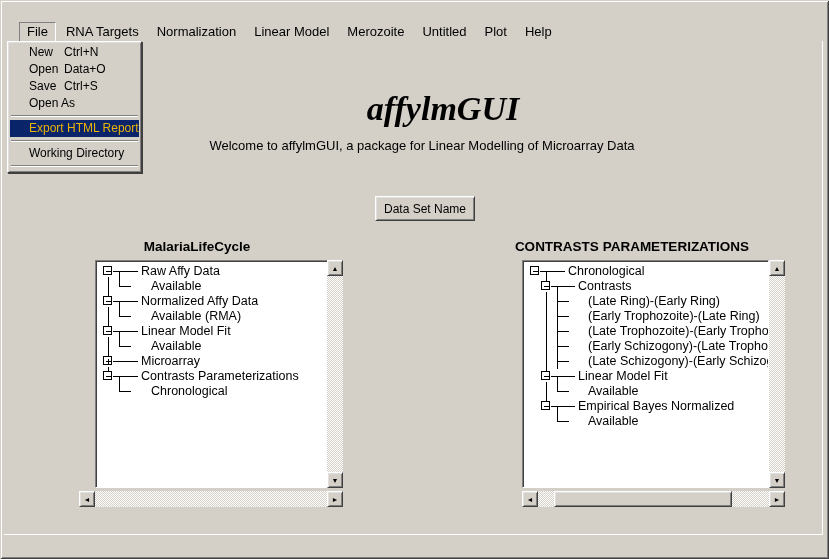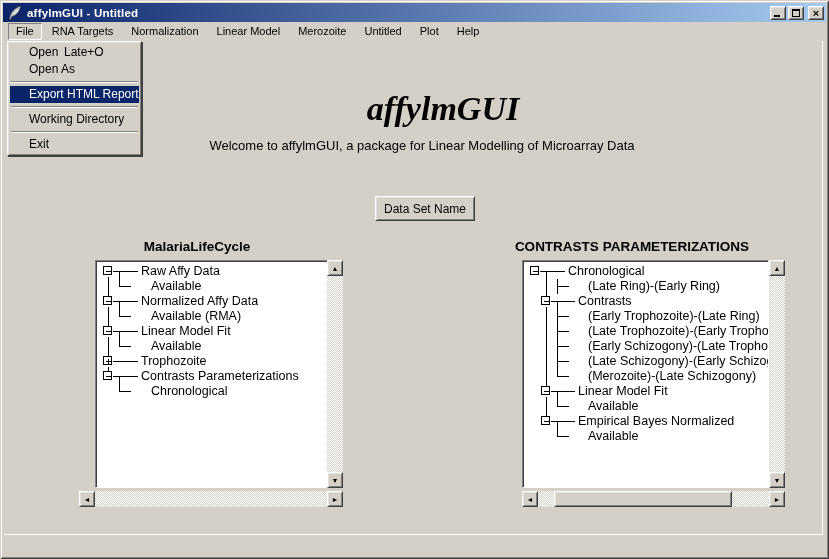--- a/index.html
+++ b/index.html
@@ -26,35 +26,35 @@
     box-shadow:inset 1px 1px 0 #dfdfdf, inset -1px -1px 0 #808080;
     display:flex;align-items:center;justify-content:center;
     font-size:11px;font-weight:bold;line-height:10px;color:#000;
   }
   .win-btn .min-glyph{position:absolute;left:3px;bottom:2px;width:6px;height:2px;background:#000;}
   .win-btn .max-glyph{position:absolute;left:3px;top:2px;width:8px;height:8px;border:1px solid #000;border-top-width:2px;}
   .btn-gap{width:2px;flex:0 0 auto;}
   
   .menubar{
     left:3px;top:22px;width:823px;height:19px;display:flex;align-items:center;
-    padding-left:5px;font-size:11px;
+    padding-left:16px;font-size:13px;
   }
   .menu-item{padding:1px 7px 2px 7px;margin-right:2px;border:1px solid transparent;white-space:nowrap;}
   .menu-item.open{border-color:#808080 #fff #fff #808080;}
   
   .dropdown{
     left:7px;top:41px;width:135px;z-index:50;background:#d4d0c8;
     border:1px solid;border-color:#fff #404040 #404040 #fff;
     box-shadow:inset 1px 1px 0 #dfdfdf, inset -1px -1px 0 #808080, 1px 1px 0 #404040;
     padding:2px;font-size:12px;
   }
   .dd-item{position:relative;height:17px;line-height:17px;}
   .dd-item .mi-label{position:absolute;left:19px;top:0;white-space:nowrap;}
   .dd-item .mi-accel{position:absolute;left:54px;top:0;white-space:nowrap;}
-  .dd-item.hilite{background:#0a246a;color:#ffffff;}
+  .dd-item.hilite{background:#0a246a;color:#eab308;}
   .dd-sep{height:0;border-top:1px solid #808080;border-bottom:1px solid #fff;margin:3px 1px;}
   
   .app-title{left:293px;top:90px;width:300px;text-align:center;
     font-family:"Liberation Serif",serif;font-style:italic;font-weight:bold;font-size:34px;}
   .welcome{left:22px;top:138px;width:800px;text-align:center;font-size:13px;}
   .push-btn{
     left:375px;top:196px;width:100px;height:25px;background:#d4d0c8;
     border:1px solid;border-color:#fff #404040 #404040 #fff;
     box-shadow:inset 1px 1px 0 #dfdfdf, inset -1px -1px 0 #808080;
     font-size:12px;display:flex;align-items:center;justify-content:center;
@@ -104,71 +104,59 @@
   .hscroll .sb-track{height:16px;}
   
   .inner-edge{left:4px;top:41px;width:819px;height:494px;pointer-events:none;
     border-right:1px solid #fff;border-bottom:1px solid #fff;}
 </style>
 </head>
 <body>
 
 <div class="window">
 
-  <div class="abs titlebar">
-    <svg class="app-icon" viewBox="0 0 16 16">
-      <path d="M13.5 1.2 C9.5 2.2 4.8 6.2 3.6 10.2 L2.4 14.2 L3.4 14.2 C4.2 13.2 4.4 12.2 5.2 11.2 C9.4 10.4 12.4 6.4 13.5 1.2 Z" fill="#e9e9df" stroke="#55555f" stroke-width="0.8"></path>
-      <path d="M12.2 3 C9 5 6 8 4.6 11.6" fill="none" stroke="#9a9aa8" stroke-width="0.7"></path>
-    </svg>
-    <span class="title-text">affylmGUI - Untitled</span>
-    <div class="win-btn">
-        <span class="min-glyph"></span>
-      </div>
-    <div class="win-btn">
-        <span class="max-glyph"></span>
-      </div>
-    <div class="btn-gap"></div>
-    <div class="win-btn">
-        <span>×</span>
-      </div>
-  </div>
 
   <div class="abs menubar">
     <span class="menu-item open">File</span>
     <span class="menu-item">RNA Targets</span>
     <span class="menu-item">Normalization</span>
     <span class="menu-item">Linear Model</span>
     <span class="menu-item">Merozoite</span>
     <span class="menu-item">Untitled</span>
     <span class="menu-item">Plot</span>
     <span class="menu-item">Help</span>
   </div>
 
   <div class="abs inner-edge"></div>
 
   <div class="abs dropdown">
     <div class="dd-item">
+      <span class="mi-label">New</span>
+      <span class="mi-accel">Ctrl+N</span>
+    </div>
+    <div class="dd-item">
       <span class="mi-label">Open</span>
-      <span class="mi-accel">Late+O</span>
+      <span class="mi-accel">Data+O</span>
+    </div>
+    <div class="dd-item">
+      <span class="mi-label">Save</span>
+      <span class="mi-accel">Ctrl+S</span>
     </div>
     <div class="dd-item">
       <span class="mi-label">Open As</span>
     </div>
     <div class="dd-sep"></div>
     <div class="dd-item hilite">
       <span class="mi-label">Export HTML Report</span>
     </div>
     <div class="dd-sep"></div>
     <div class="dd-item">
       <span class="mi-label">Working Directory</span>
     </div>
     <div class="dd-sep"></div>
-    <div class="dd-item">
-      <span class="mi-label">Exit</span>
-    </div>
   </div>
 
   <div class="abs app-title">affylmGUI</div>
   <div class="abs welcome">Welcome to affylmGUI, a package for Linear Modelling of Microarray Data</div>
   <div class="abs push-btn">Data Set Name</div>
 
   <div class="abs tree-header left">MalariaLifeCycle</div>
   <div class="abs tree-header right">CONTRASTS PARAMETERIZATIONS</div>
 
   <div class="abs tree-box left" id="left-tree-box">
@@ -220,21 +208,21 @@
         <span class="tree-label" style="left: 55px;">Available</span>
       </div>
       <div class="tree-row">
         <div class="tl" style="left: 12px; top: 0px; width: 1px; height: 2px;"></div>
         <div class="tl" style="left: 12px; top: 13px; width: 1px; height: 2px;"></div>
         <div class="tl" style="left: 17px; top: 7px; width: 25px; height: 1px;"></div>
         <div class="tree-box-glyph" style="left: 7px;">
           <i class="bh"></i>
           <i class="bv"></i>
         </div>
-        <span class="tree-label" style="left: 45px;">Trophozoite</span>
+        <span class="tree-label" style="left: 45px;">Microarray</span>
       </div>
       <div class="tree-row">
         <div class="tl" style="left: 12px; top: 0px; width: 1px; height: 2px;"></div>
         <div class="tl" style="left: 17px; top: 7px; width: 25px; height: 1px;"></div>
         <div class="tl" style="left: 23px; top: 7px; width: 1px; height: 8px;"></div>
         <div class="tree-box-glyph" style="left: 7px;">
           <i class="bh"></i>
         </div>
         <span class="tree-label" style="left: 45px;">Contrasts Parameterizations</span>
       </div>
@@ -264,66 +252,60 @@
   </div>
 
   <div class="abs tree-box right" id="right-tree-box">
       <div class="tree-row">
         <div class="tl" style="left: 17px; top: 7px; width: 25px; height: 1px;"></div>
         <div class="tl" style="left: 23px; top: 7px; width: 1px; height: 8px;"></div>
         <div class="tree-box-glyph" style="left: 7px;">
           <i class="bh"></i>
         </div>
         <span class="tree-label" style="left: 45px;">Chronological</span>
-      </div>
-      <div class="tree-row">
-        <div class="tl" style="left: 23px; top: 0px; width: 1px; height: 15px;"></div>
-        <div class="tl" style="left: 34px; top: 0px; width: 1px; height: 15px;"></div>
-        <div class="tl" style="left: 34px; top: 7px; width: 12px; height: 1px;"></div>
-        <span class="tree-label" style="left: 65px;">(Late Ring)-(Early Ring)</span>
       </div>
       <div class="tree-row">
         <div class="tl" style="left: 23px; top: 0px; width: 1px; height: 2px;"></div>
         <div class="tl" style="left: 23px; top: 13px; width: 1px; height: 2px;"></div>
         <div class="tl" style="left: 28px; top: 7px; width: 24px; height: 1px;"></div>
         <div class="tl" style="left: 34px; top: 7px; width: 1px; height: 8px;"></div>
         <div class="tree-box-glyph" style="left: 18px;">
           <i class="bh"></i>
         </div>
         <span class="tree-label" style="left: 55px;">Contrasts</span>
       </div>
       <div class="tree-row">
         <div class="tl" style="left: 23px; top: 0px; width: 1px; height: 15px;"></div>
         <div class="tl" style="left: 34px; top: 0px; width: 1px; height: 15px;"></div>
         <div class="tl" style="left: 34px; top: 7px; width: 12px; height: 1px;"></div>
+        <span class="tree-label" style="left: 65px;">(Late Ring)-(Early Ring)</span>
+      </div>
+      <div class="tree-row">
+        <div class="tl" style="left: 23px; top: 0px; width: 1px; height: 15px;"></div>
+        <div class="tl" style="left: 34px; top: 0px; width: 1px; height: 15px;"></div>
+        <div class="tl" style="left: 34px; top: 7px; width: 12px; height: 1px;"></div>
         <span class="tree-label" style="left: 65px;">(Early Trophozoite)-(Late Ring)</span>
       </div>
       <div class="tree-row">
         <div class="tl" style="left: 23px; top: 0px; width: 1px; height: 15px;"></div>
         <div class="tl" style="left: 34px; top: 0px; width: 1px; height: 15px;"></div>
         <div class="tl" style="left: 34px; top: 7px; width: 12px; height: 1px;"></div>
         <span class="tree-label" style="left: 65px;">(Late Trophozoite)-(Early Trophozoite)</span>
       </div>
       <div class="tree-row">
         <div class="tl" style="left: 23px; top: 0px; width: 1px; height: 15px;"></div>
         <div class="tl" style="left: 34px; top: 0px; width: 1px; height: 15px;"></div>
         <div class="tl" style="left: 34px; top: 7px; width: 12px; height: 1px;"></div>
         <span class="tree-label" style="left: 65px;">(Early Schizogony)-(Late Trophozoite)</span>
       </div>
       <div class="tree-row">
         <div class="tl" style="left: 23px; top: 0px; width: 1px; height: 15px;"></div>
         <div class="tl" style="left: 34px; top: 0px; width: 1px; height: 15px;"></div>
         <div class="tl" style="left: 34px; top: 7px; width: 12px; height: 1px;"></div>
         <span class="tree-label" style="left: 65px;">(Late Schizogony)-(Early Schizogony)</span>
-      </div>
-      <div class="tree-row">
-        <div class="tl" style="left: 23px; top: 0px; width: 1px; height: 15px;"></div>
-        <div class="tl" style="left: 34px; top: 0px; width: 1px; height: 8px;"></div>
-        <div class="tl" style="left: 34px; top: 7px; width: 12px; height: 1px;"></div>
-        <span class="tree-label" style="left: 65px;">(Merozoite)-(Late Schizogony)</span>
       </div>
       <div class="tree-row">
         <div class="tl" style="left: 23px; top: 0px; width: 1px; height: 2px;"></div>
         <div class="tl" style="left: 23px; top: 13px; width: 1px; height: 2px;"></div>
         <div class="tl" style="left: 28px; top: 7px; width: 24px; height: 1px;"></div>
         <div class="tl" style="left: 34px; top: 7px; width: 1px; height: 8px;"></div>
         <div class="tree-box-glyph" style="left: 18px;">
           <i class="bh"></i>
         </div>
         <span class="tree-label" style="left: 55px;">Linear Model Fit</span>

